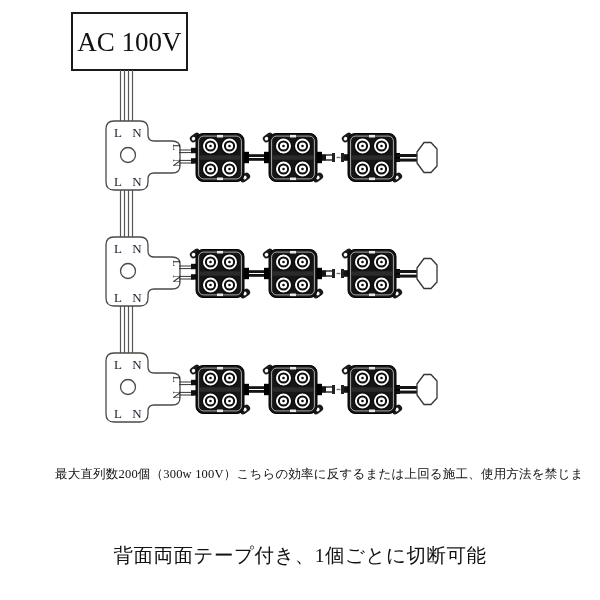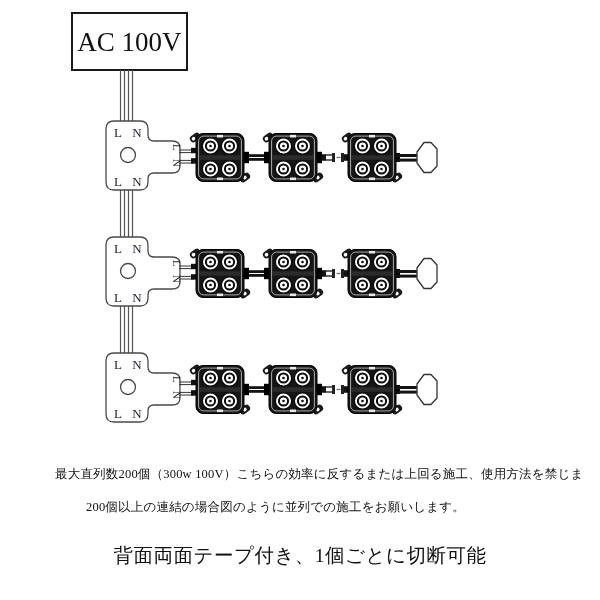--- a/index.html
+++ b/index.html
@@ -143,17 +143,16 @@
       <line x1="128.5" y1="305" x2="128.5" y2="355"></line>
         <line x1="132.5" y1="305" x2="132.5" y2="355"></line>
     </g>
 
     <use href="#led-row" x="0" y="0"></use>
     <use href="#led-row" x="0" y="116"></use>
     <use href="#led-row" x="0" y="232"></use>
   </svg>
 
   <div class="note note1">最大直列数200個（300w 100V）こちらの効率に反するまたは上回る施工、使用方法を禁じます。</div>
-  <div class="note note2">200個以上の連結の場合図のように並列での施工をお願いします。</div>
 
   <div class="footer-title">背面両面テープ付き、1個ごとに切断可能</div>
 
 </div>
 
 </body></html>

